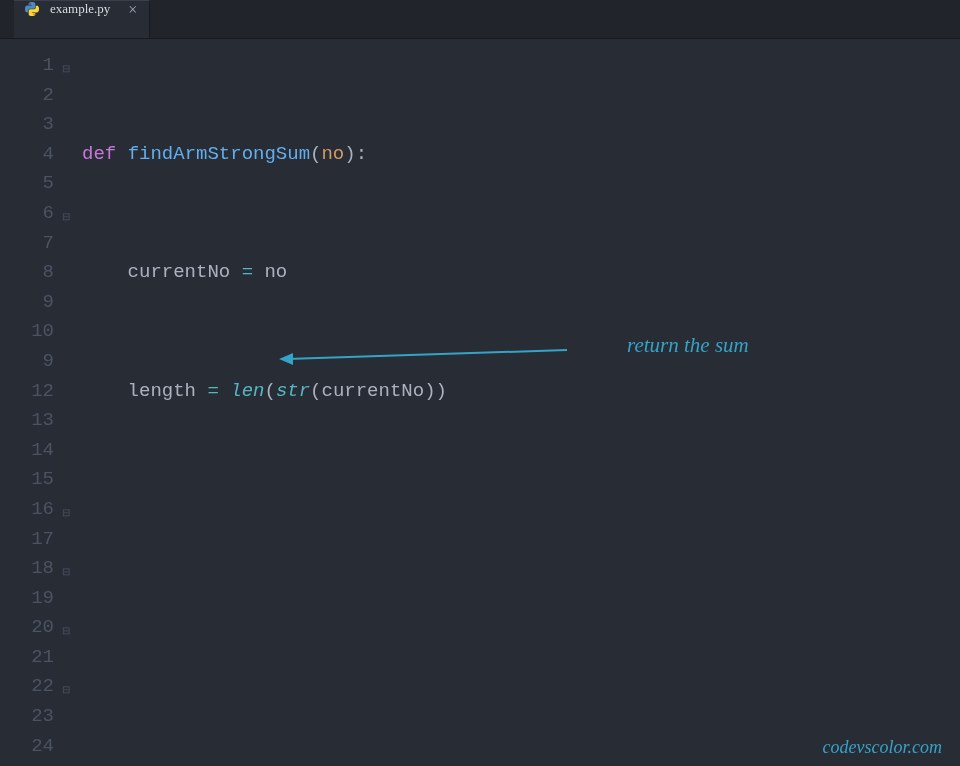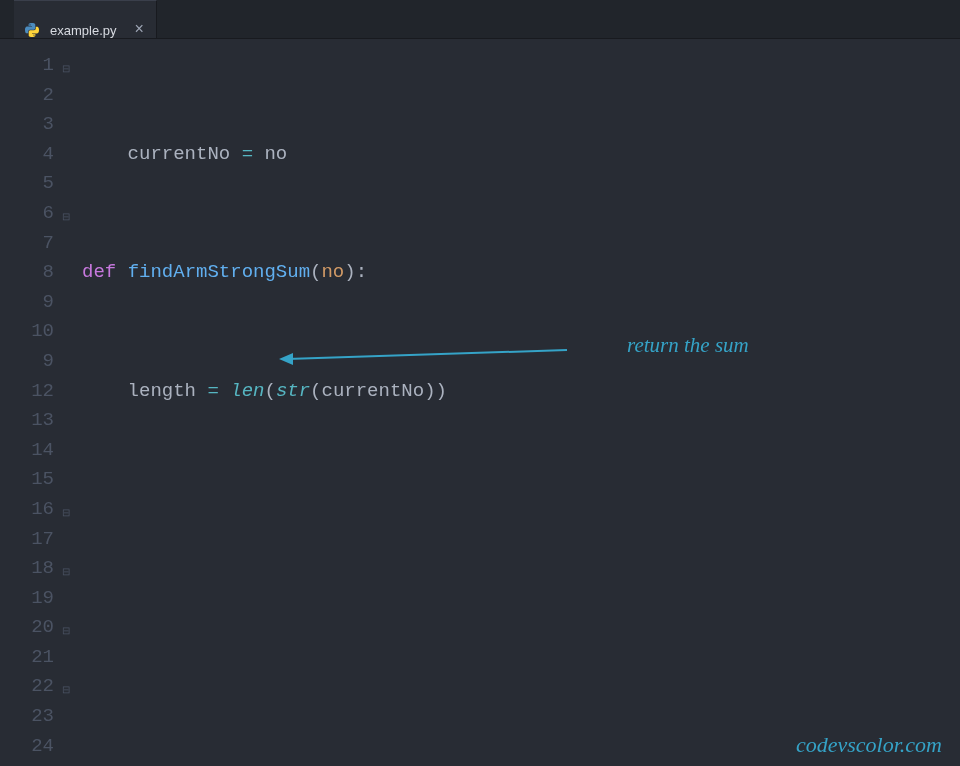--- a/index.html
+++ b/index.html
@@ -15,26 +15,26 @@
   .tabbar {
     background: #21252b;
     height: 38px;
     display: flex;
     align-items: stretch;
     padding-left: 14px;
   }
   .tab {
     background: #282c34;
     display: flex;
-    align-items: flex-end;
+    align-items: flex-start;
     padding: 0 12px 0 10px;
     gap: 10px;
     color: #d7dae0;
     font-size: 13px;
-    font-family: Liberation Sans, sans-serif;
+    font-family: Liberation Serif, serif;
     border-top: 1px solid #3a3f4b;
     border-right: 1px solid #181a1f;
   }
   .tab .close { color: #9da5b4; cursor: pointer; margin-left: 8px; font-size: 16px; }
   .editor {
     background: #282c34;
     display: flex;
     height: calc(100% - 38px);
     border-top: 1px solid #181a1f;
     padding-top: 10px;
@@ -95,21 +95,21 @@
     pointer-events: none;
   }
   .anno svg { position:absolute; right: 172px; top: 12px; }
   .watermark {
     position: absolute;
     right: 18px;
     bottom: 8px;
     color: #35a3c7;
     font-family: 'Comic Sans MS', 'Segoe Script', cursive;
     font-style: italic;
-    font-size: 22px;
+    font-size: 18px;
     pointer-events:none;
   }
 </style>
 </head>
 <body>
 
 <div class="tabbar">
   <div class="tab">
     <span class="py-icon">
       <svg viewBox="0 0 32 32">
@@ -172,23 +172,23 @@
     <div></div>
     <div>⊟</div>
     <div></div>
     <div>⊟</div>
     <div></div>
       <div></div>
   </div>
 
   <div class="code">
 
+    <div class="line"><span class="kw">def</span><span> </span><span class="fn">findArmStrongSum</span><span class="p">(</span><span class="pn">no</span><span class="p">)</span><span class="p">:</span></div>
+
     <div class="line"><span>    </span><span class="def">currentNo</span><span> </span><span class="op">=</span><span> </span><span class="def">no</span></div>
-
-    <div class="line"><span class="kw">def</span><span> </span><span class="fn">findArmStrongSum</span><span class="p">(</span><span class="pn">no</span><span class="p">)</span><span class="p">:</span></div>
 
     <div class="line"><span>    </span><span class="def">length</span><span> </span><span class="op">=</span><span> </span><span class="bi">len</span><span class="p">(</span><span class="bi">str</span><span class="p">(</span><span class="def">currentNo</span><span class="p">)</span><span class="p">)</span></div>
 
 
     <div class="line"><span></span></div>
 
 
     
 
     

